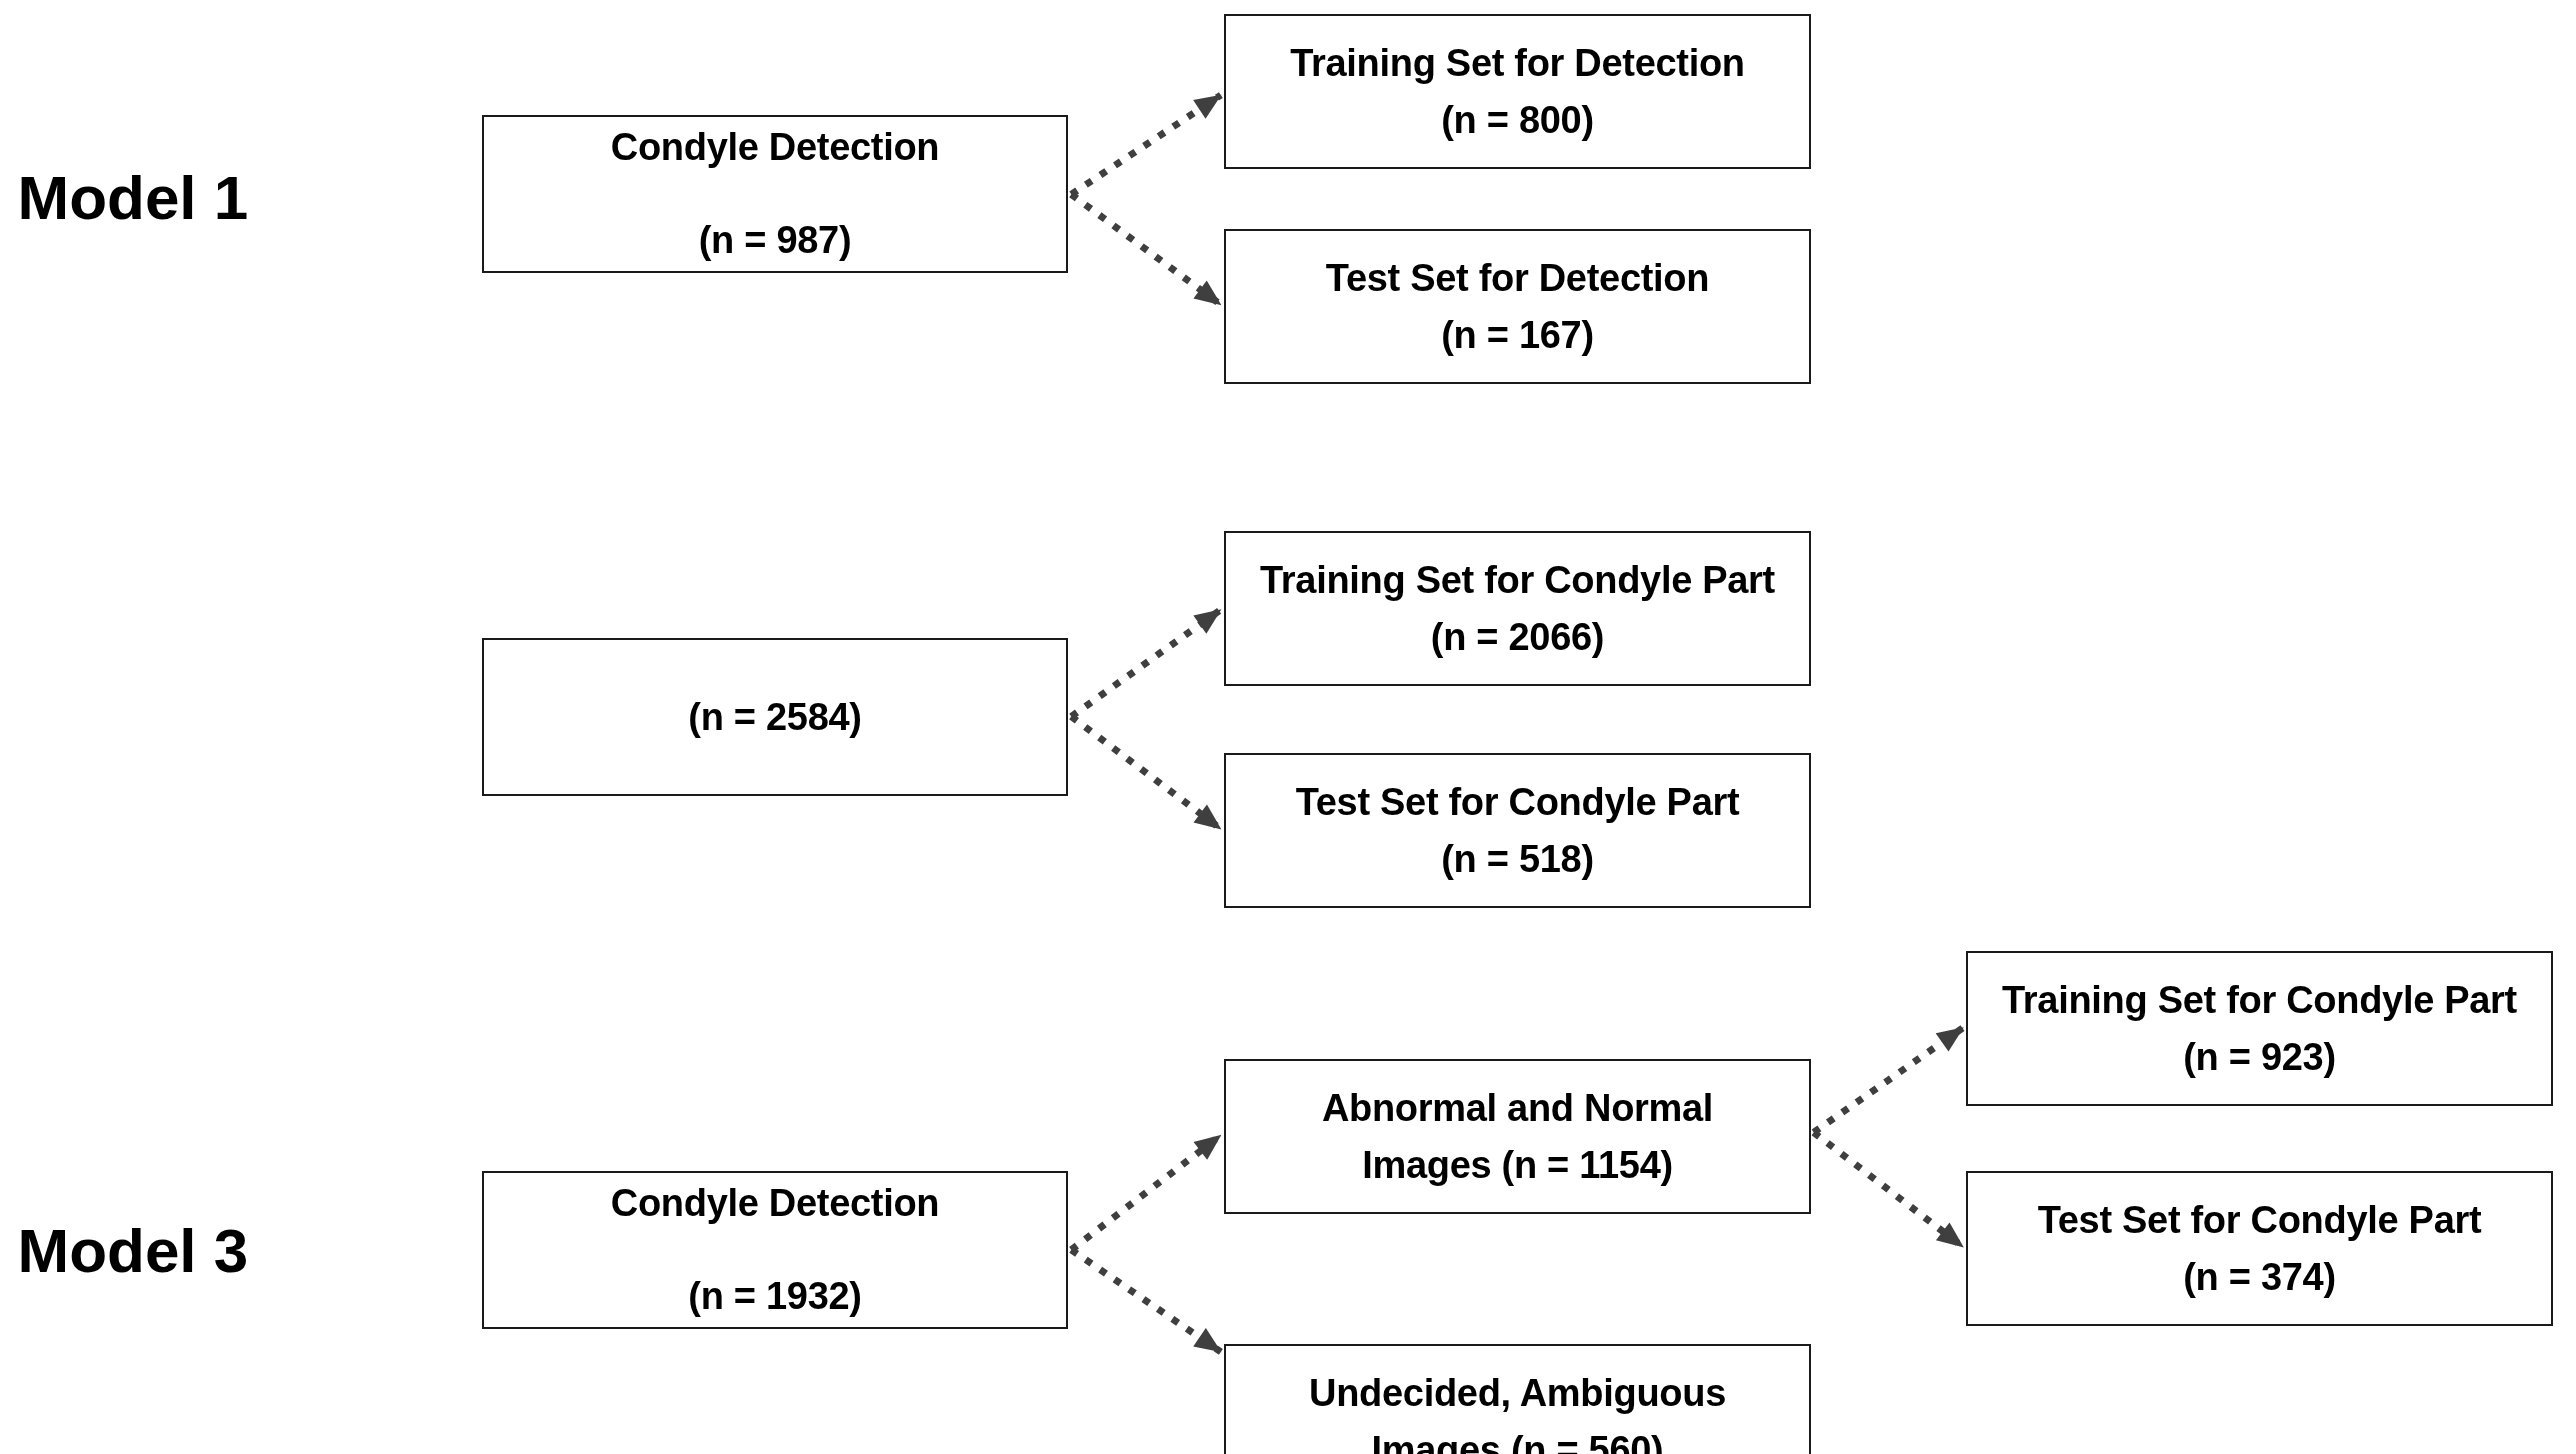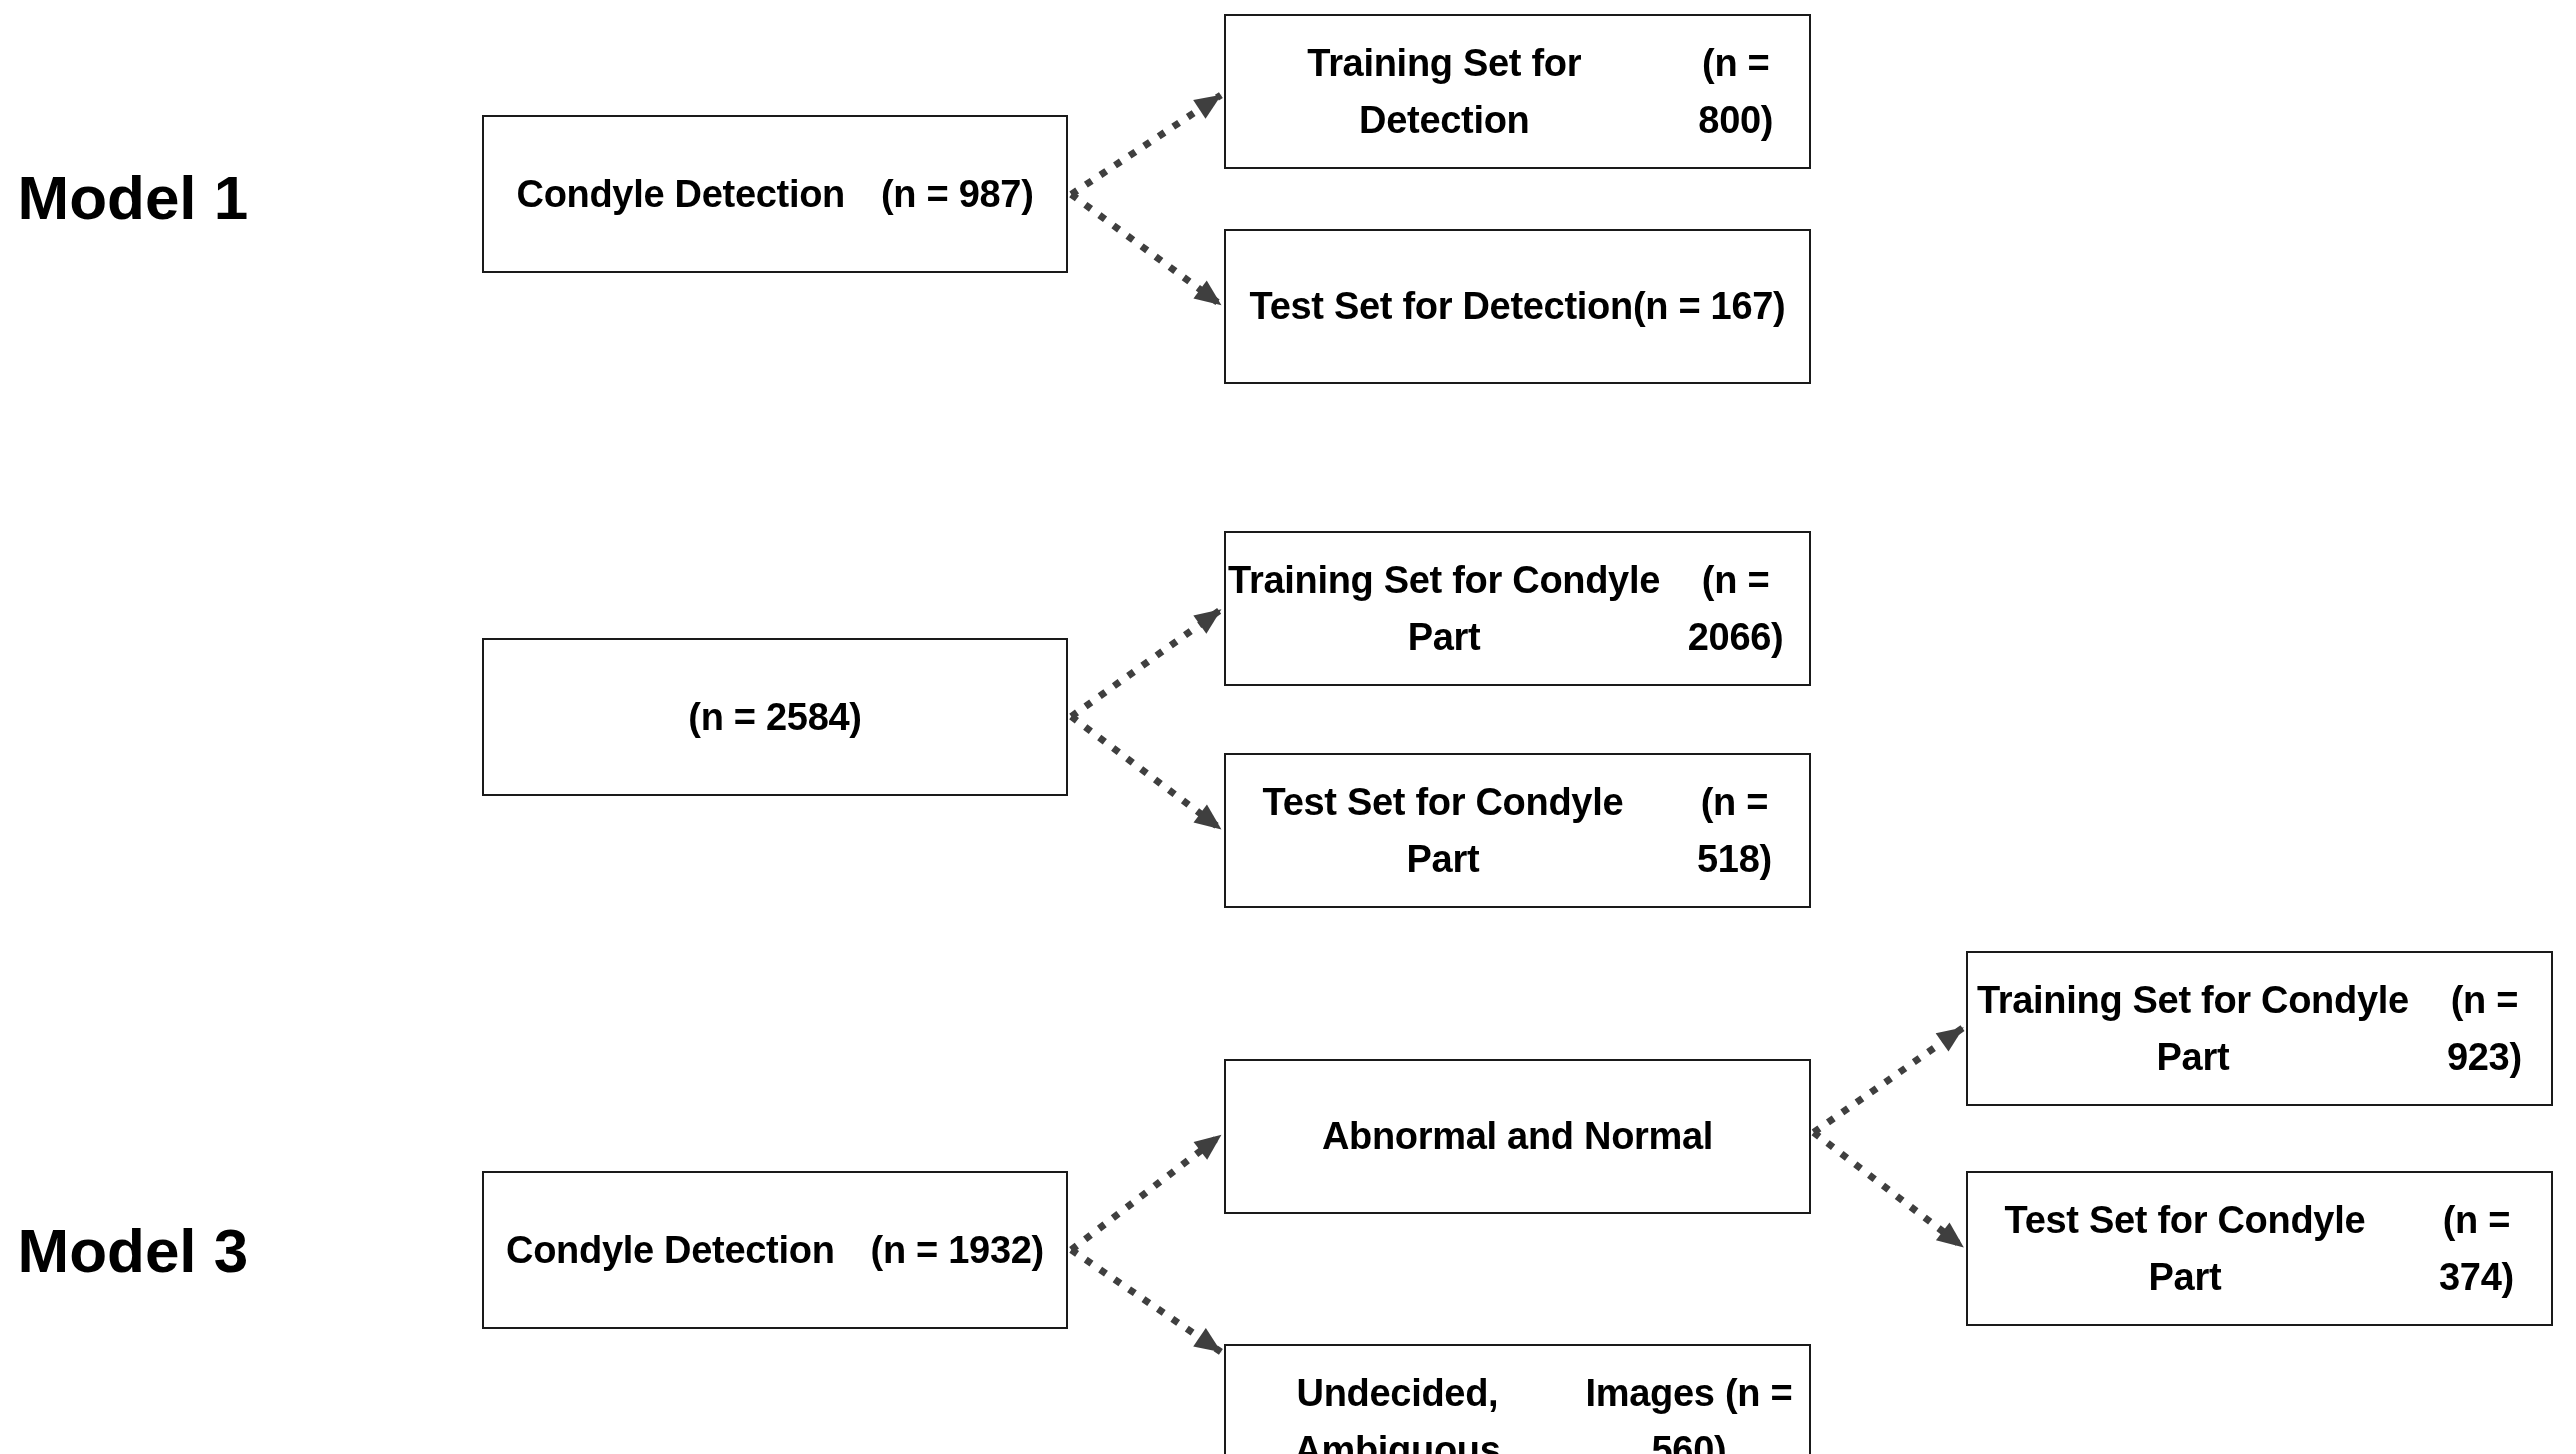--- a/index.html
+++ b/index.html
@@ -31,21 +31,21 @@
   }
   .arrowhead {
     fill: var(--color-arrow, #3f3f3f);
   }
   .box {
     position: absolute;
     box-sizing: border-box;
     background: #ffffff;
     border: 2.8px solid var(--color-box_border, #1a1a1a);
     display: flex;
-    flex-direction: row;
+    flex-direction: column;
     justify-content: center;
     align-items: center;
     text-align: center;
     color: var(--color-text, #000000);
     font-weight: bold;
     font-size: 38px;
     line-height: 57px;
     letter-spacing: -0.3px;
   }
   .box-col-left   { left: 482px;  width: 586px; height: 158px; gap: 36px; }
@@ -109,20 +109,21 @@
     <span>Test Set for Condyle Part</span>
     <span>(n = 518)</span>
   </div>
 
   <div class="box box-col-left" style="top:1171px">
     <span>Condyle Detection</span>
     <span>(n = 1932)</span>
   </div>
   <div class="box box-col-mid" style="top:1059px">
     <span>Abnormal and Normal</span>
+    <span>Images (n = 1154)</span>
   </div>
   <div class="box box-col-mid" style="top:1344px">
     <span>Undecided, Ambiguous</span>
     <span>Images (n = 560)</span>
   </div>
   <div class="box box-col-right" style="top:951px">
     <span>Training Set for Condyle Part</span>
     <span>(n = 923)</span>
   </div>
   <div class="box box-col-right" style="top:1171px">

